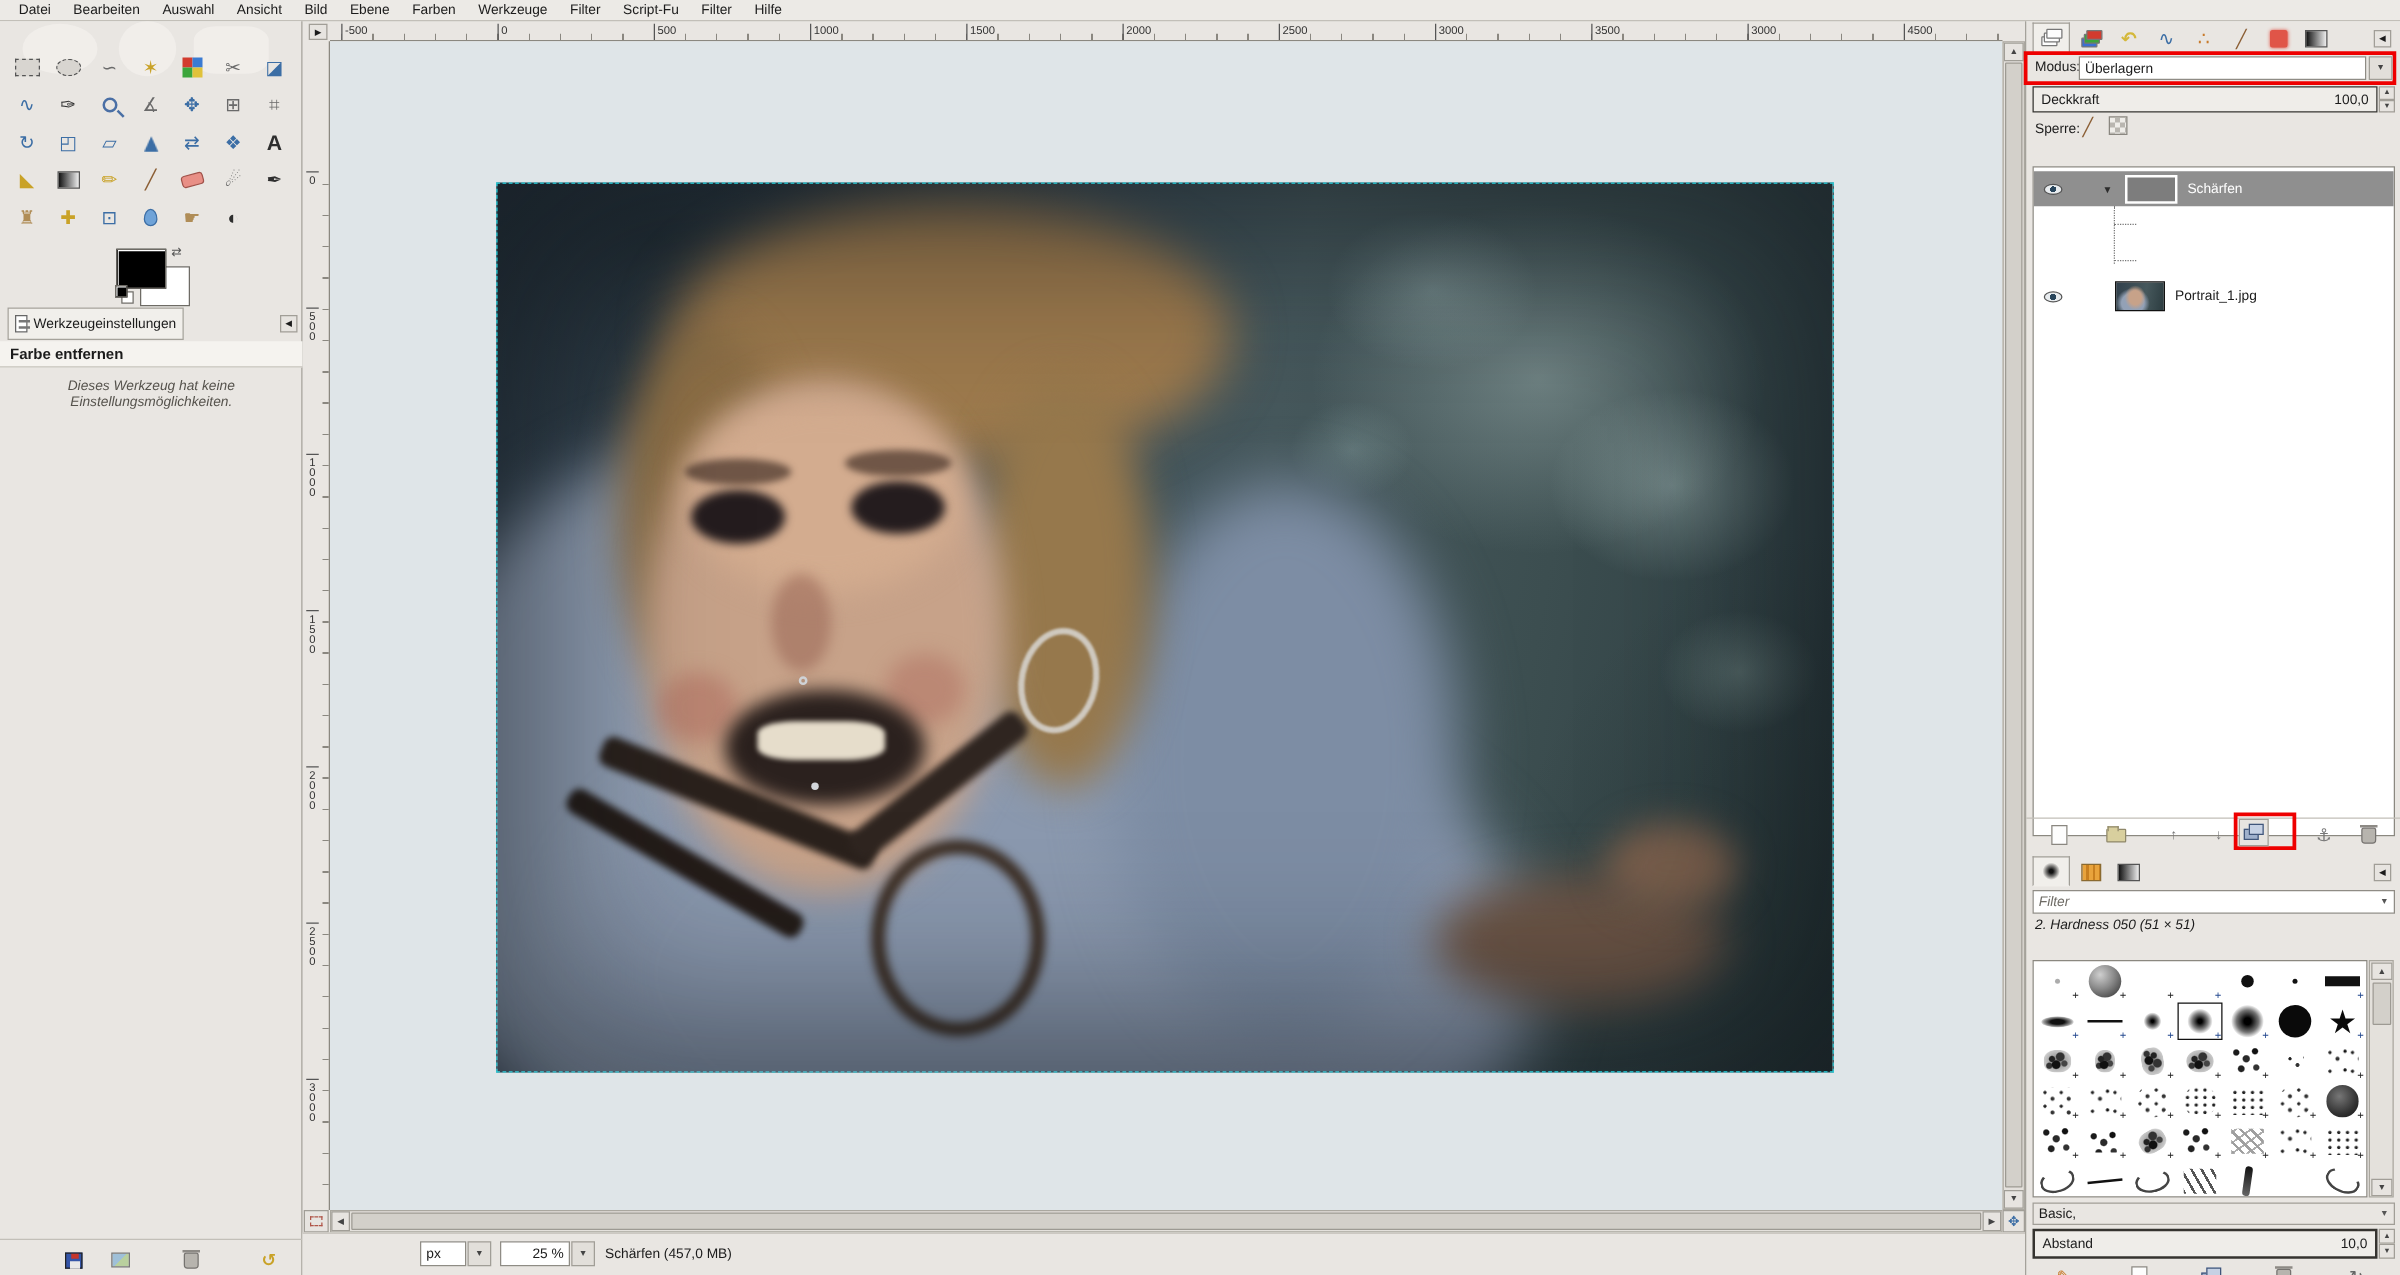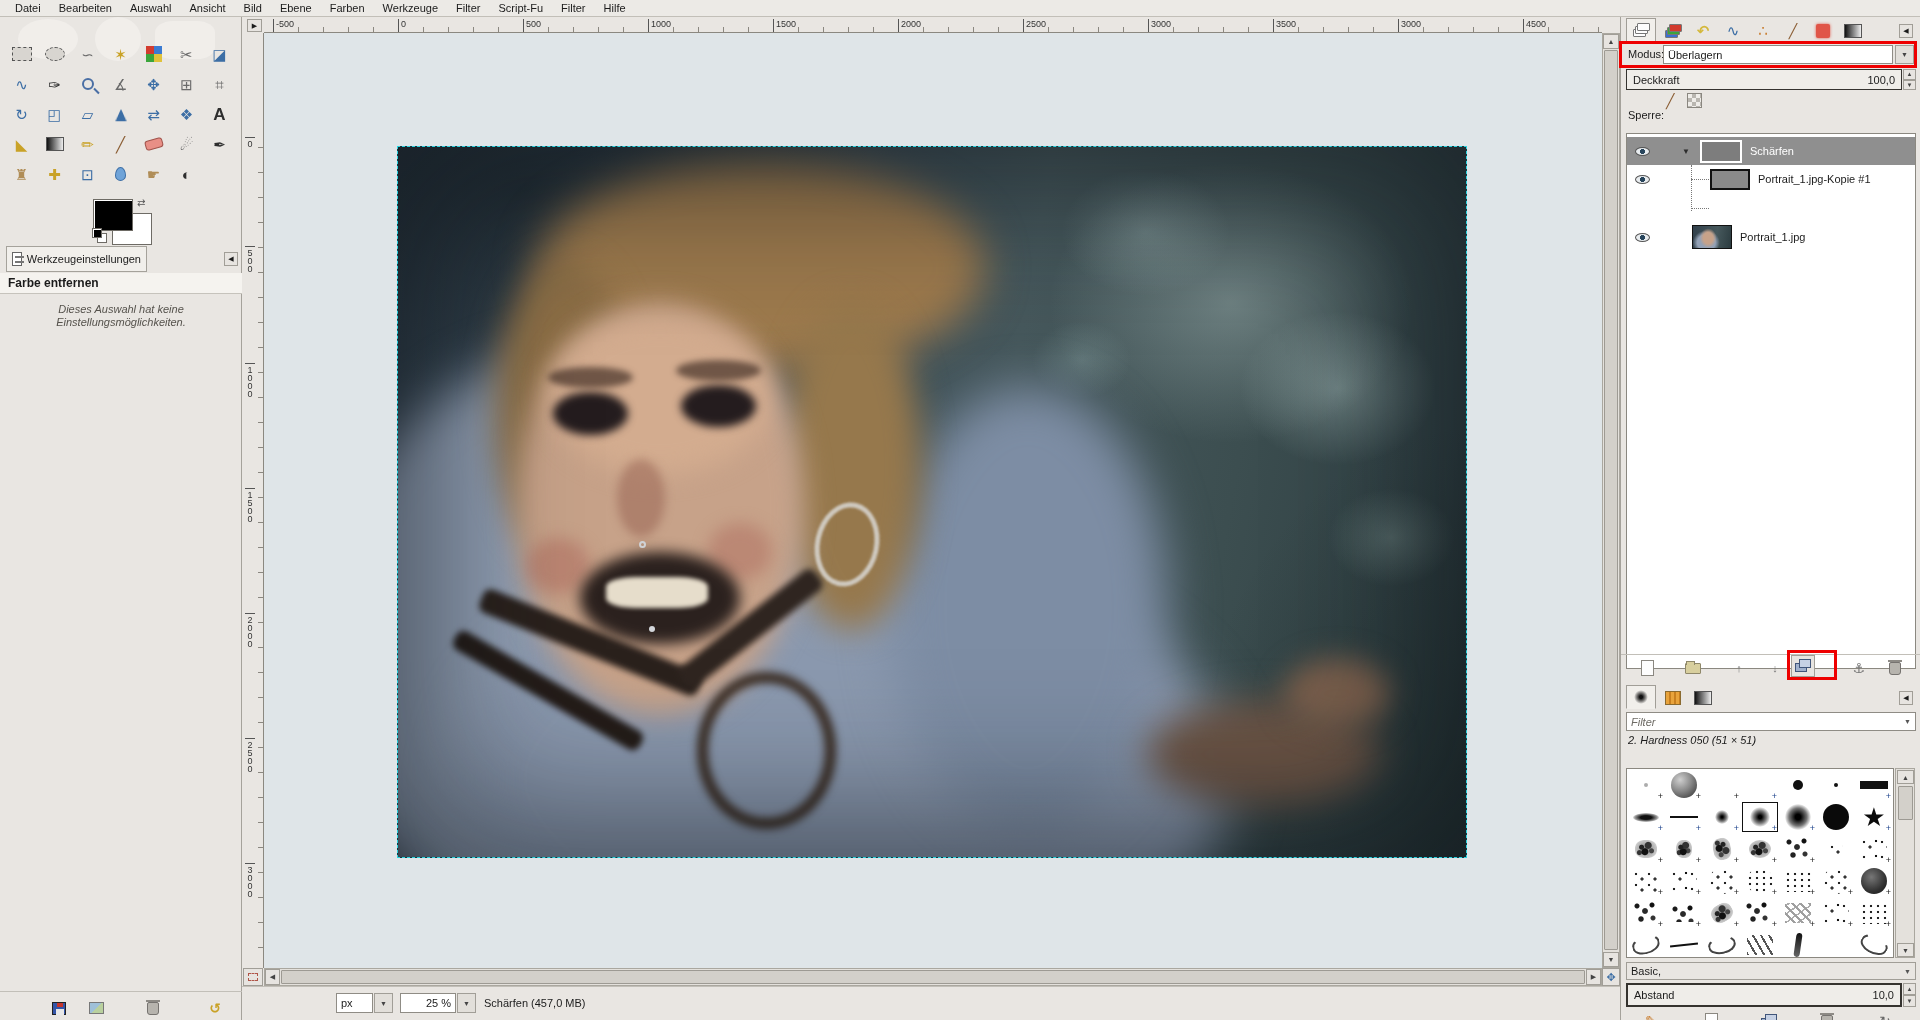--- a/index.html
+++ b/index.html
@@ -299,21 +299,21 @@
   <div class="swatch" style="left:92px;top:211px;width:10px;height:10px;background:#000;"></div>
 
   <div id="tooltab">
     <span class="tooltab-ic"></span>
     <span>Werkzeugeinstellungen</span>
   </div>
   <div class="abs btn" style="left:224px;top:235px;width:14px;height:14px;font-size:7px;">◀</div>
   <div id="tooltitlebar">
     <b>Farbe entfernen</b>
   </div>
-  <div class="toolmsg" style="top:286px;">Dieses Auswahl hat keine</div>
+  <div class="toolmsg" style="top:286px;">Dieses Werkzeug hat keine</div>
   <div class="toolmsg" style="top:299px;">Einstellungsmöglichkeiten.</div>
 
   <div class="abs" style="left:0;top:974px;width:242px;border-top:1px solid #c2bfb8;height:1px;"></div>
   <div class="abs lbtn" style="left:47px;top:980px;">
       <span class="floppy-ic"></span>
     </div>
   <div class="abs lbtn" style="left:84px;top:980px;">
       <span class="pic-ic"></span>
     </div>
   <div class="abs lbtn" style="left:141px;top:980px;">
@@ -454,39 +454,34 @@
 
   <div class="spinscale" style="left:5px;top:52px;width:276px;height:21px;">
     <span>Deckkraft</span>
     <span>100,0</span>
   </div>
   <div class="spincol" style="left:282px;top:52px;height:21px;">
     <div class="sb-arrow">▲</div>
     <div class="sb-arrow">▼</div>
   </div>
 
-  <span class="abs" style="left:7px;top:92px;">Sperre:</span>
+  <span class="abs" style="left:7px;top:80px;">Sperre:</span>
   <span class="abs" style="left:45px;top:76px;color:#8b5e34;font-weight:bold;font-size:14px;">╱</span>
   <div class="abs checker" style="left:66px;top:76px;width:15px;height:15px;"></div>
 
   <div id="layerlist">
     <div class="lrow sel" style="top:3px;">
       <span class="eye"></span>
       <span style="margin-left:32px;font-size:8px;color:#2c2c2c;">▼</span>
       <span class="lthumb" style="margin-left:10px;width:42px;height:23px;border-color:#fff;background:#7d7d7d;"></span>
       <span style="margin-left:8px;">Schärfen</span>
     </div>
     <div class="dotv" style="left:64px;top:31px;height:46px;"></div>
     <div class="doth" style="left:64px;top:45px;width:18px;"></div>
     <div class="doth" style="left:64px;top:74px;width:18px;"></div>
-    <div class="lrow" style="top:31px;">
-      <span class="eye"></span>
-      <span class="lthumb" style="margin-left:60px;width:40px;height:21px;"></span>
-      <span style="margin-left:8px;">Portrait_1.jpg-Kopie #1</span>
-    </div>
     <div class="lrow" style="top:89px;">
       <span class="eye"></span>
       <span class="lthumb" style="margin-left:42px;width:40px;height:24px;border-width:1px;background:
         radial-gradient(ellipse 12px 14px at 40% 55%, #c7a289 0 40%, transparent 70%),
         radial-gradient(ellipse 18px 16px at 35% 75%, #93a1b6 0 50%, transparent 75%),
         linear-gradient(100deg,#31404c,#46585c 60%,#2c3c40);"></span>
       <span style="margin-left:8px;font-weight:normal;">Portrait_1.jpg</span>
     </div>
   </div>
 

